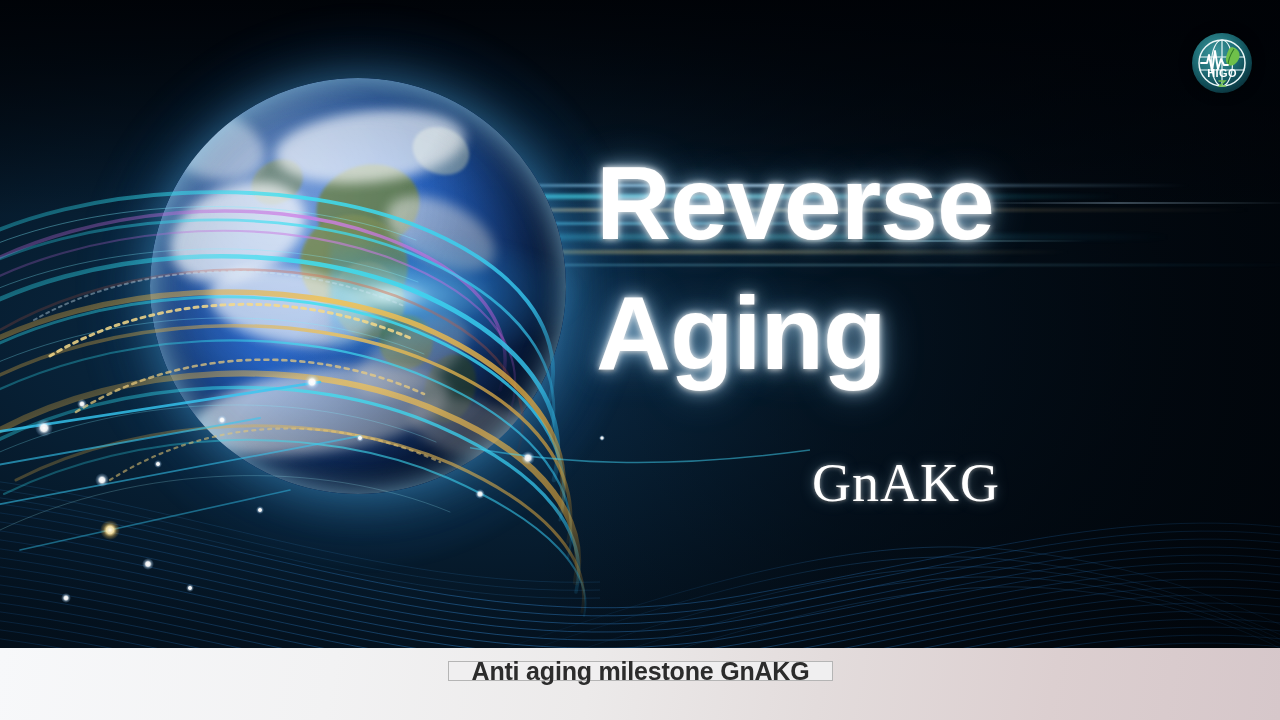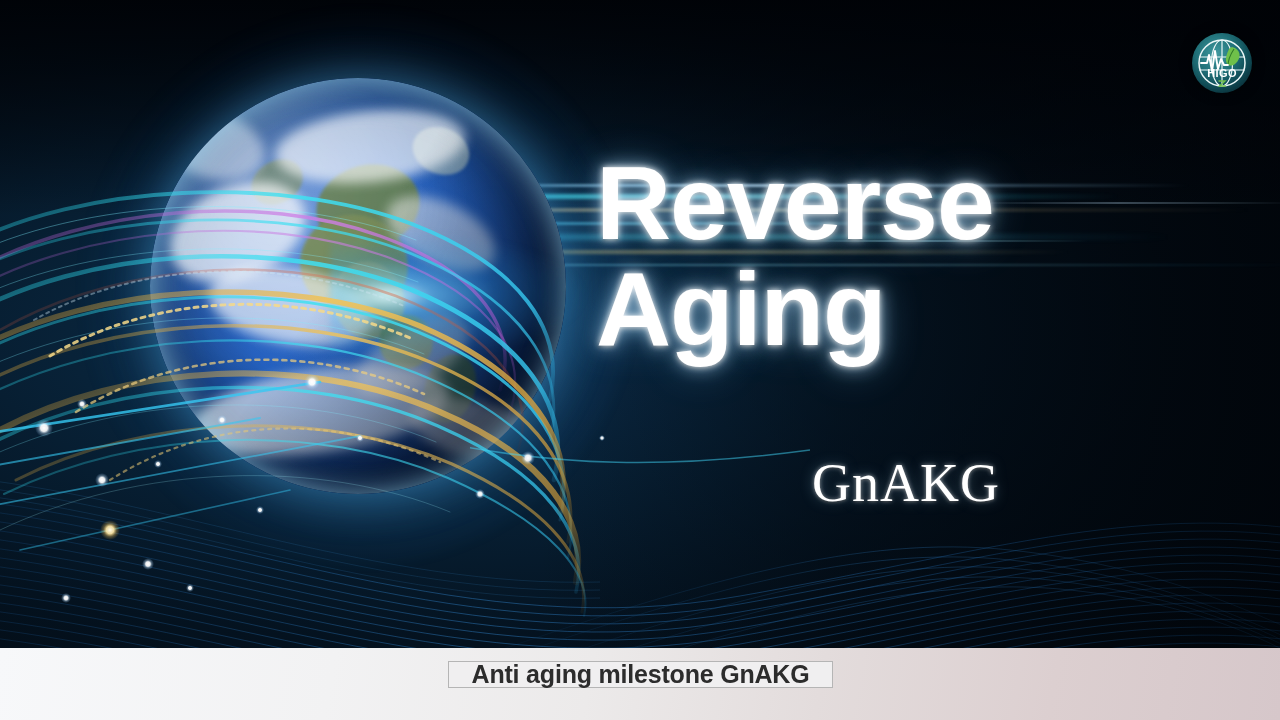--- a/index.html
+++ b/index.html
@@ -93,39 +93,39 @@
   .title-line{
     font-family:"Liberation Sans", sans-serif;
     font-weight:700; color:#ffffff; line-height:1.02; letter-spacing:-1px;
     text-shadow:
       0 0 6px rgba(255,255,255,.95),
       0 0 18px rgba(190,230,255,.75),
       0 0 40px rgba(110,195,255,.45),
       0 2px 3px rgba(0,0,0,.5);
   }
   .t-reverse{ font-size:104px; }
-  .t-aging{ font-size:104px; margin-top:0; }
+  .t-aging{ font-size:104px; margin-top:24px; }
   .subtitle{
     position:absolute; left:596px; top:452px; width:620px; text-align:center;
     font-family:"Liberation Serif", serif; font-weight:400; font-size:54px; color:#ffffff;
     letter-spacing:1px;
     text-shadow:0 0 4px rgba(255,255,255,.55), 0 0 14px rgba(170,220,255,.35), 0 1px 2px rgba(0,0,0,.55);
   }
 
   
   .logo{ position:absolute; left:1190px; top:31px; width:64px; height:64px; }
   .logo svg{ display:block; filter:drop-shadow(0 0 6px rgba(0,0,0,.6)); }
 
   
   .caption-bar{
     position:absolute; left:0; bottom:0; width:1280px; height:72px;
     background:linear-gradient(100deg,#f7f8fa 0%, #f2f2f3 26%, #eceaea 46%, #e3dcdc 64%, #dccfd0 82%, #d6c7ca 100%);
   }
   .caption-box{
-    position:absolute; left:448px; top:661px; width:385px; height:27px;
+    position:absolute; left:448px; top:661px; width:385px; height:20px;
     border:1px solid #b5b5b5; background:#f0eff0;
     display:flex; align-items:center; justify-content:center;
   }
   .caption-text{
     font-family:"Liberation Sans", sans-serif; font-weight:700; font-size:25px;
     color:#2c2c2c; letter-spacing:-.2px; white-space:nowrap;
   }
 </style>
 </head>
 <body>

